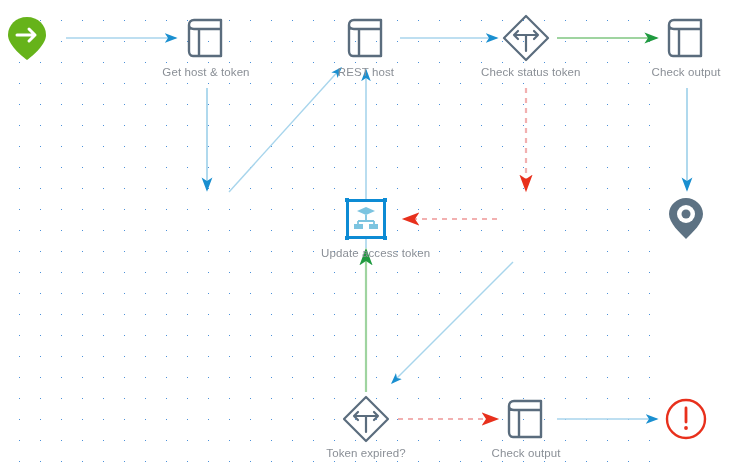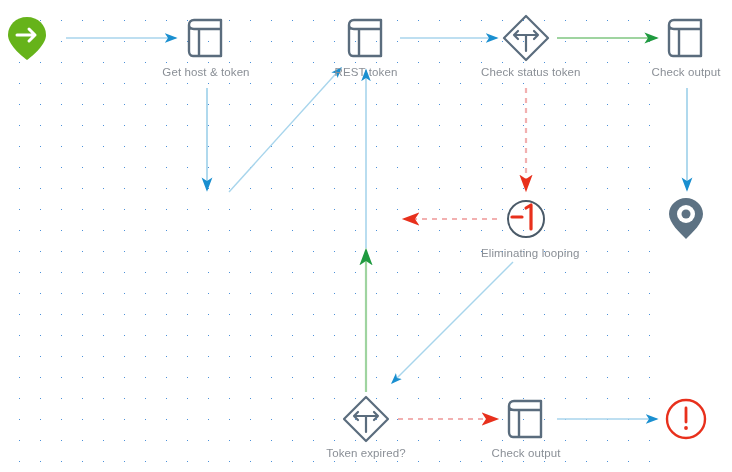--- a/index.html
+++ b/index.html
@@ -93,21 +93,21 @@
     <div class="lbl">Get host &amp; token</div>
   </div>
 
   <div class="node" style="left:366px;top:13px;">
     <div class="glyph">
       <svg width="44" height="48" viewBox="0 0 44 48">
         <path d="M10 6 L37 6 L37 15 L15 15 L15 42 L9 42 C6 42 5 39 5 37 L5 11 C5 8 7 6 10 6 Z
                  M15 15 L15 42 M37 6 L37 42 L9 42 M10 6 C7 6 5 8 5 11 C5 14 7 15 10 15 L15 15" fill="none" stroke="#5a6c7d" stroke-width="2.4" stroke-linejoin="round" stroke-linecap="round"></path>
       </svg>
     </div>
-    <div class="lbl">REST token</div>
+    <div class="lbl">REST host</div>
   </div>
 
   <div class="node" style="left:526px;top:13px;">
     <div class="glyph">
       <svg width="50" height="50" viewBox="0 0 50 50">
         <path d="M25 3 L47 25 L25 47 L3 25 Z" fill="none" stroke="#5a6c7d" stroke-width="2.2" stroke-linejoin="round"></path>
         <path d="M13 22 L37 22 M25 22 L25 38 M17 18 L13 22 L17 26 M33 18 L37 22 L33 26" fill="none" stroke="#5a6c7d" stroke-width="2.2" stroke-linecap="round" stroke-linejoin="round"></path>
       </svg>
     </div>
     <div class="lbl">Check status token</div>
@@ -117,31 +117,38 @@
     <div class="glyph">
       <svg width="44" height="48" viewBox="0 0 44 48">
         <path d="M10 6 L37 6 L37 15 L15 15 L15 42 L9 42 C6 42 5 39 5 37 L5 11 C5 8 7 6 10 6 Z
                  M15 15 L15 42 M37 6 L37 42 L9 42 M10 6 C7 6 5 8 5 11 C5 14 7 15 10 15 L15 15" fill="none" stroke="#5a6c7d" stroke-width="2.4" stroke-linejoin="round" stroke-linecap="round"></path>
       </svg>
     </div>
     <div class="lbl">Check output</div>
   </div>
 
 
-
-  <div class="node" style="left:526px;top:194px;">
-    <div class="glyph">
-      <svg width="46" height="46" viewBox="0 0 46 46">
-        <circle cx="23" cy="23" r="18" fill="none" stroke="#4a5a68" stroke-width="2"></circle>
-        <path d="M9 21 L19 21" stroke="#e8301c" stroke-width="3.2" stroke-linecap="round"></path>
-        <path d="M23 12 L28 9 L28 33" stroke="#e8301c" stroke-width="3.2" fill="none" stroke-linecap="round" stroke-linejoin="round"></path>
+  <div class="node" style="left:366px;top:194px;">
+    <div class="glyph" style="position:relative;">
+      <div class="sel-box" style="left:25px;top:5px;">
+        <div class="sel-handle" style="left:-4px;top:-4px;"></div>
+        <div class="sel-handle" style="right:-4px;top:-4px;"></div>
+        <div class="sel-handle" style="left:-4px;bottom:-4px;"></div>
+        <div class="sel-handle" style="right:-4px;bottom:-4px;"></div>
+      </div>
+      <svg width="30" height="30" viewBox="0 0 30 30" style="position:relative;z-index:2;">
+        <path d="M15 3 L24 7 L15 11 L6 7 Z" fill="#7cc4e0"></path>
+        <path d="M15 11 L15 17 M7 17 L23 17 M7 17 L7 20 M23 17 L23 20" stroke="#7cc4e0" stroke-width="1.8" fill="none"></path>
+        <rect x="3" y="20" width="9" height="5" fill="#7cc4e0"></rect>
+        <rect x="18" y="20" width="9" height="5" fill="#7cc4e0"></rect>
       </svg>
     </div>
-    <div class="lbl">Eliminating looping</div>
+    <div class="lbl">Update access token</div>
   </div>
+
 
   <div class="node" style="left:686px;top:194px;">
     <div class="glyph">
       <svg width="38" height="46" viewBox="0 0 38 46">
         <path d="M19 2 C10 2 2 9 2 18 C2 27 13 37 19 43 C25 37 36 27 36 18 C36 9 28 2 19 2 Z" fill="#5d7283"></path>
         <circle cx="19" cy="18" r="9" fill="#ffffff"></circle>
         <circle cx="19" cy="18" r="4.5" fill="#5d7283"></circle>
       </svg>
     </div>
     <div class="lbl"></div>

